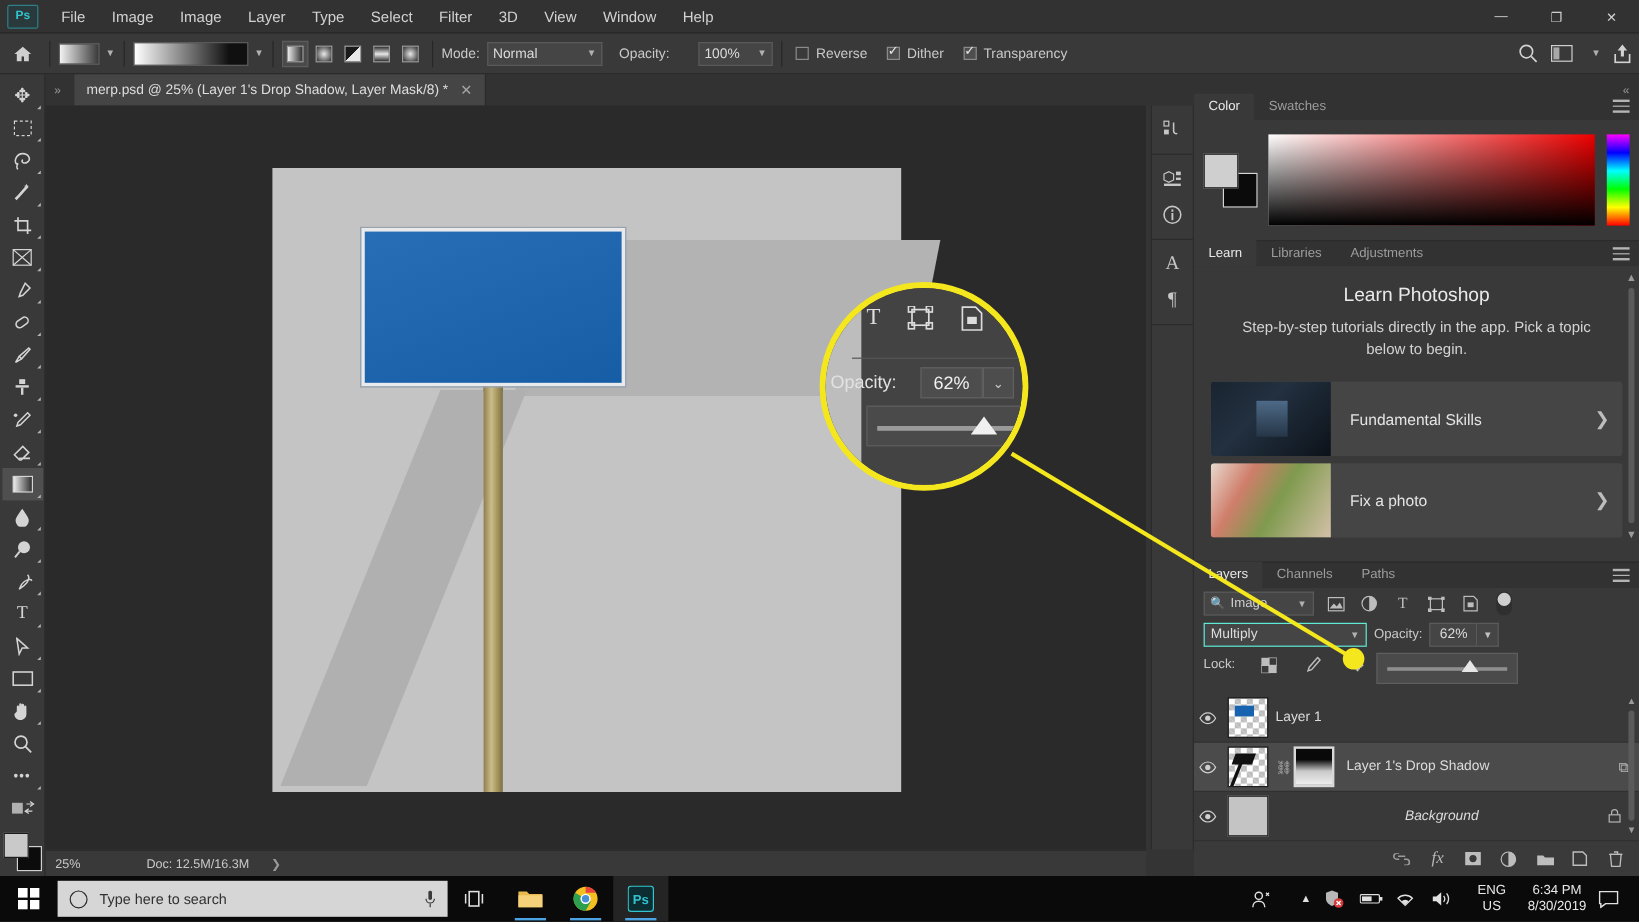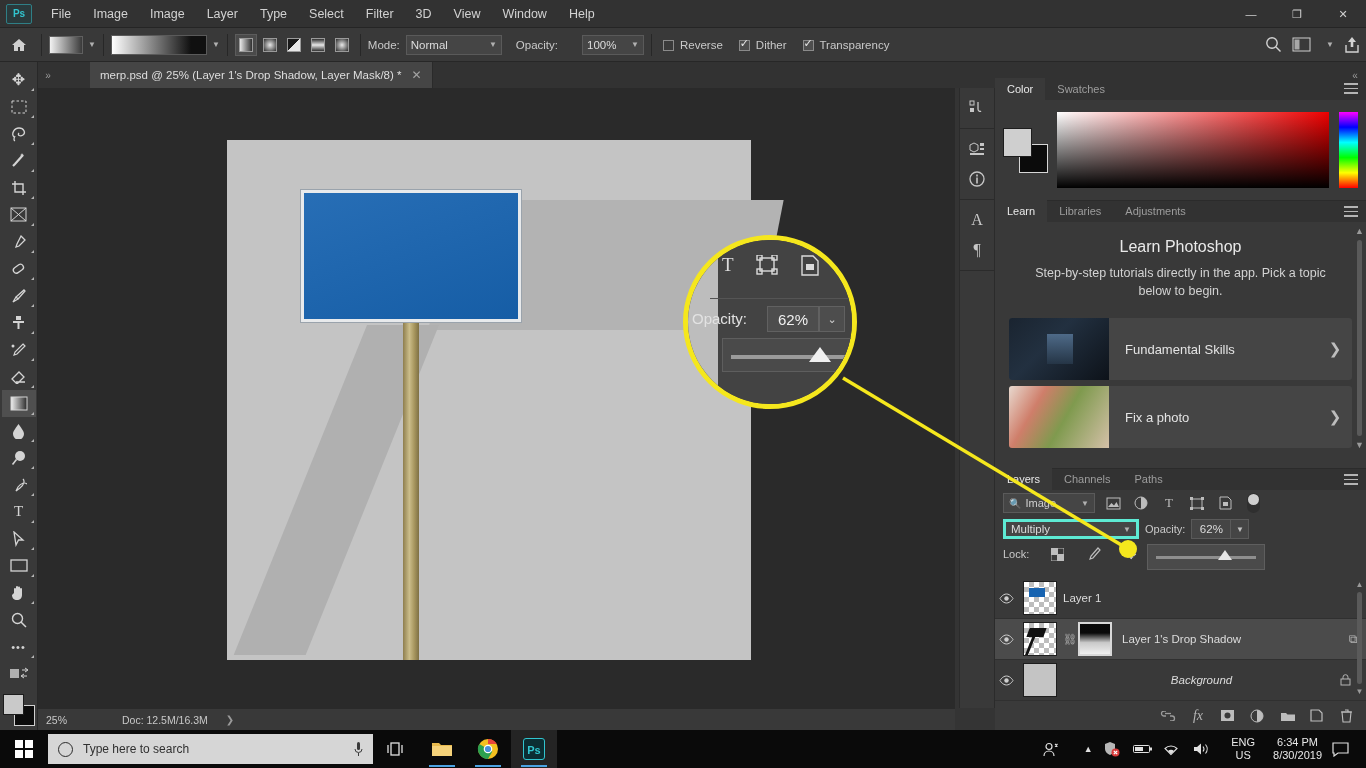--- a/index.html
+++ b/index.html
@@ -58,21 +58,21 @@
   .fgbg { position:relative; width:34px; height:34px; margin:6px auto 0;}
   .fgbg .fg { position:absolute; left:1px; top:1px; width:21px;height:21px;background:#c9c9c9;border:1px solid #1c1c1c;}
   .fgbg .bg { position:absolute; left:12px; top:12px; width:21px;height:21px;background:#0c0c0c;border:1px solid #d0d0d0;}
 
   
   .tabzone { position:absolute; left:38px; top:62px; right:0; height:26px; background:#323232;}
   .collapse-l { width:20px; height:26px; display:flex;align-items:center;justify-content:center;
                 font-size:10px;color:#9a9a9a; float:left;}
   .doctab { float:left; height:26px; background:#454545; display:flex; align-items:center;
             padding:0 10px; font-size:11.5px; color:#dedede; border-right:1px solid #2a2a2a;
-            margin-left:32px;}
+            margin-left:4px;}
   .tabclose { margin-left:10px; font-size:12px; color:#a5a5a5; }
   .collapse-r { position:absolute; right:2px; top:0; width:18px;height:26px;
                 display:flex;align-items:center;justify-content:center;font-size:10px;color:#9a9a9a;}
 
   
   .canvasarea { position:absolute; left:38px; top:88px; width:917px; height:620px;
                 background:#2a2a2a; overflow:hidden;}
   .artboard { position:absolute; left:189px; top:52px; width:524px; height:520px;
               background:#c4c4c4; }
   .shadow-head { position:absolute; left:214px; top:60px; width:330px; height:130px;
@@ -136,21 +136,21 @@
   
   .layerspanel { position:absolute; left:0; right:0; top:390px; bottom:0; background:#393939;}
   .filterrow { height:26px; display:flex; align-items:center; padding:0 8px; gap:8px;}
   .kindbox { width:92px; height:20px; background:#454545; border:1px solid #5a5a5a;
              display:flex; align-items:center; padding:0 5px; font-size:11px; color:#cfcfcf;
              justify-content:space-between;}
   .fico { width:20px;height:20px;display:flex;align-items:center;justify-content:center;color:#bdbdbd;}
   .toggle-pill { width:13px; height:20px; border-radius:7px; background:#2f2f2f; position:relative; margin-left:4px;}
   .toggle-pill:after{content:"";position:absolute;left:1px;top:1px;width:11px;height:11px;border-radius:50%;background:#cfcfcf;}
   .blendrow { height:26px; display:flex; align-items:center; padding:0 8px; gap:6px;}
-  .blendsel { width:136px; height:20px; background:#454545; border:3px solid #5eead4;
+  .blendsel { width:136px; height:20px; background:#454545; border:1px solid #5eead4;
               display:flex;align-items:center;justify-content:space-between;padding:0 5px;
               font-size:11.5px;color:#dcdcdc;}
   .opbox { height:20px; background:#454545; border:1px solid #5a5a5a; display:flex;
            align-items:center; padding:0 4px; font-size:11.5px; color:#dcdcdc; min-width:40px;
            justify-content:center;}
   .opdrop { width:18px;height:20px;background:#454545;border:1px solid #5a5a5a;border-left:none;
             display:flex;align-items:center;justify-content:center;font-size:8px;color:#c0c0c0;}
   .lockrow { height:24px; display:flex; align-items:center; padding:0 8px; gap:19px;}
   .lockbtn { width:18px;height:18px;display:flex;align-items:center;justify-content:center;color:#c4c4c4;}
   .lockbtn.on { background:#4e4e4e; border:1px solid #5e5e5e;}

